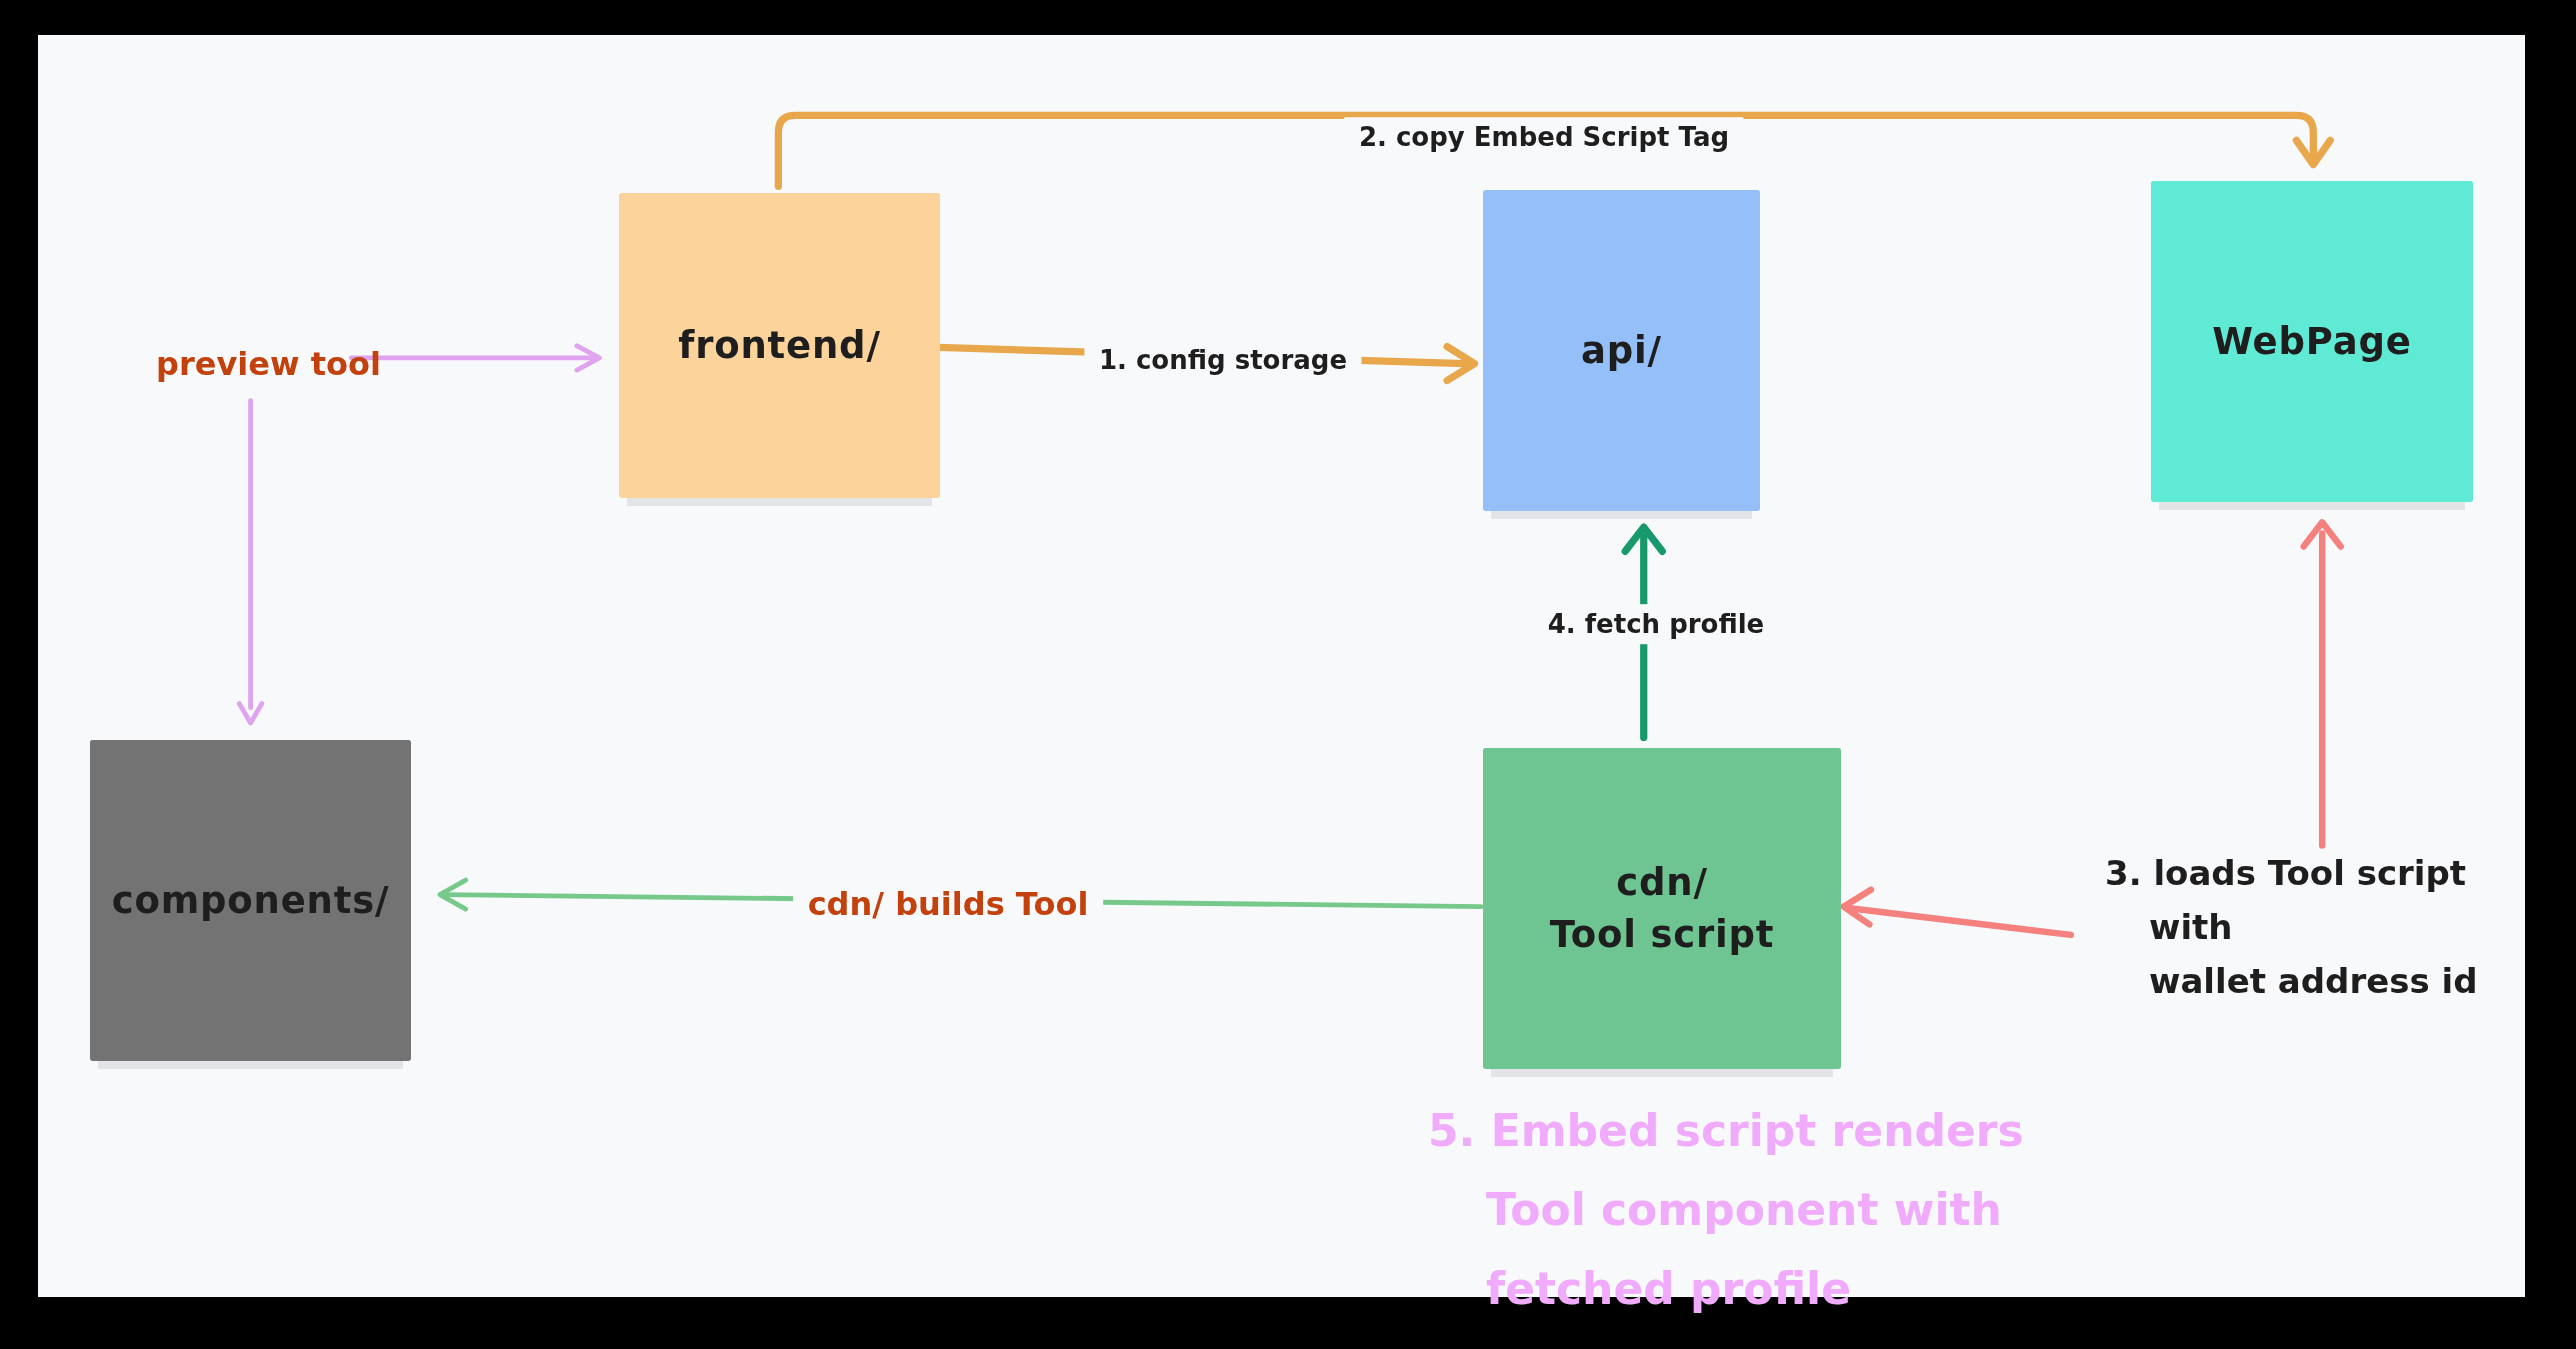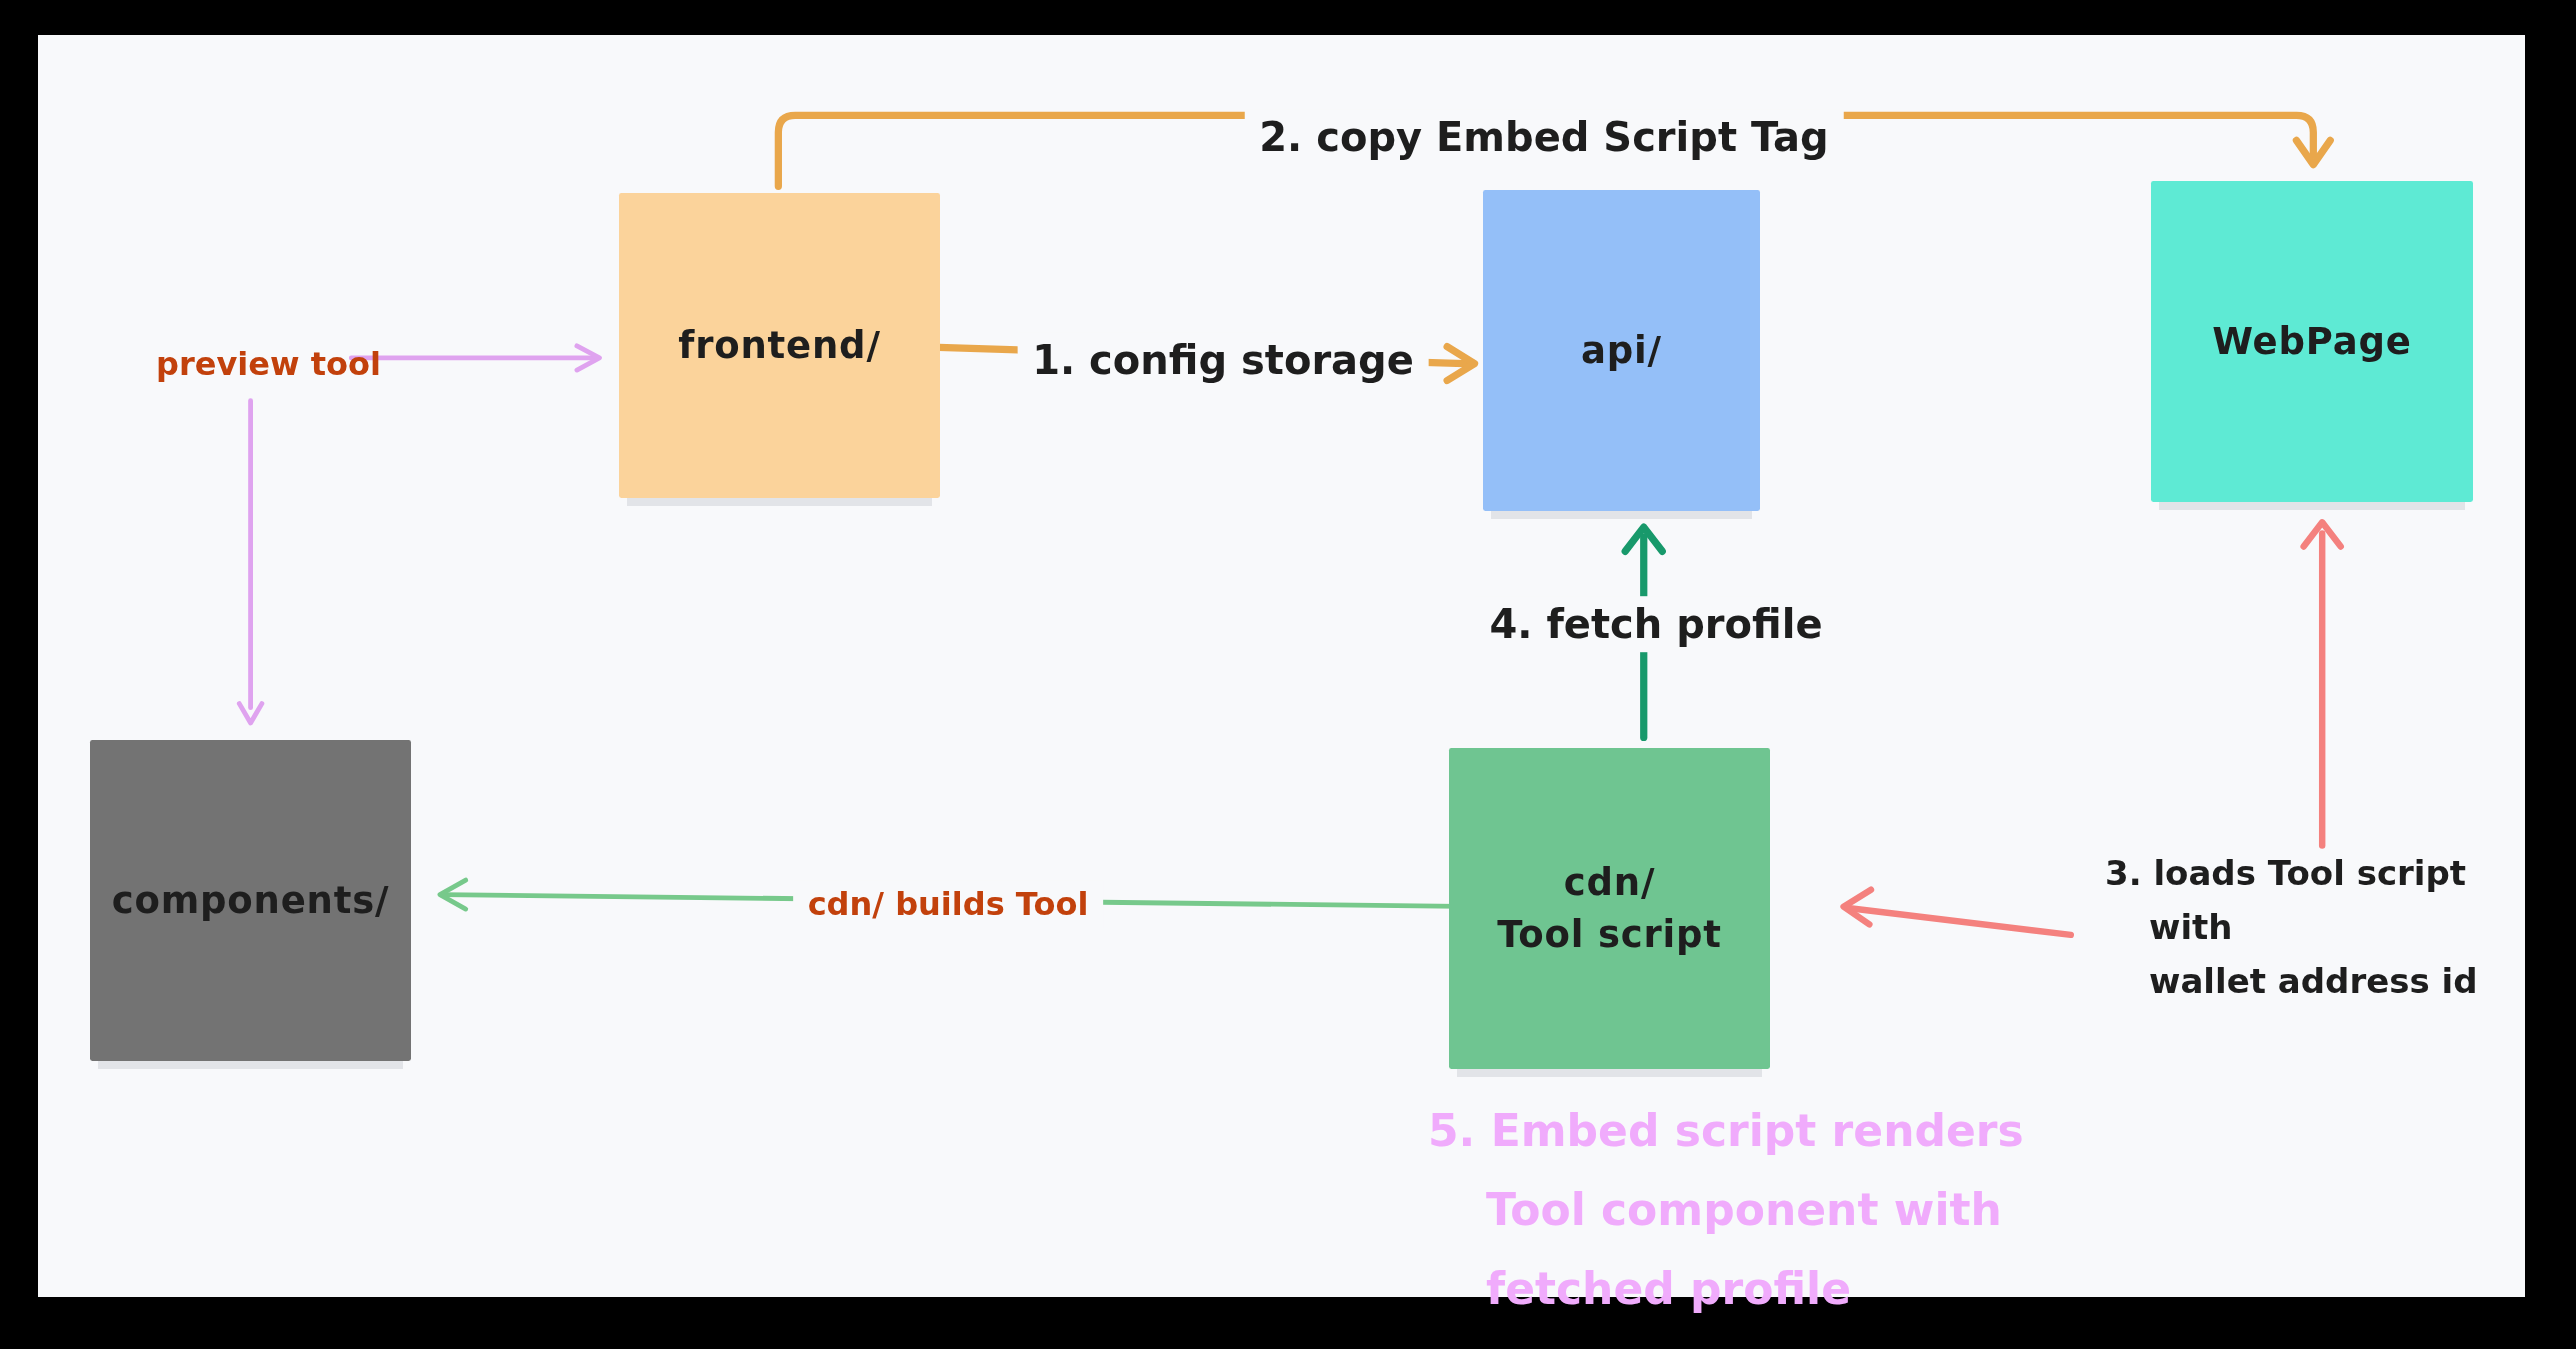--- a/index.html
+++ b/index.html
@@ -38,34 +38,34 @@
     border-radius: 2.4px;
     box-shadow: 0 16px 0 -8px #E2E4E8;
     z-index: 2;
     margin-top: 8px;
   }
   .node .nline { line-height: 52px; }
   #node-frontend   { left:  619px; top: 185px; width: 321px; height: 305px; background: #FBD39B; }
   #node-api        { left: 1483px; top: 182px; width: 277px; height: 321px; background: #94BFF8; }
   #node-webpage    { left: 2151px; top: 173px; width: 322px; height: 321px; background: #5eead4; }
   #node-components { left:  90px; top: 732px; width: 321px; height: 321px; background: #737373; }
-  #node-cdn        { left: 1449px; top: 740px; width: 321px; height: 321px; background: #6FC591; }
+  #node-cdn        { left: 1483px; top: 740px; width: 358px; height: 321px; background: #6FC591; }
 
   .edge-label {
     position: absolute;
     z-index: 3;
     font-weight: 700;
     white-space: nowrap;
   }
   .on-line {
     transform: translate(-50%, -50%);
     background: #F8F9FB;
     padding: 4.8px 14.5px;
   }
-  .lbl-black { color: #1E1E1E; font-size: 40px; }
+  .lbl-black { color: #1E1E1E; font-size: 26px; }
   .lbl-gray  { color: #c2410c; font-size: 32px; }
   #label-preview-tool   { left: 156px;  top: 345px; }
   #label-config-storage { left: 1223px; top: 360px; }
   #label-copy-embed     { left: 1544px; top: 137px; }
   #label-fetch-profile  { left: 1656px; top: 624px; }
   #label-cdn-builds     { left: 948px; top: 904px; }
   #label-loads-tool {
     left: 2105px; top: 846px;
     font-size: 34px; line-height: 54px;
   }

